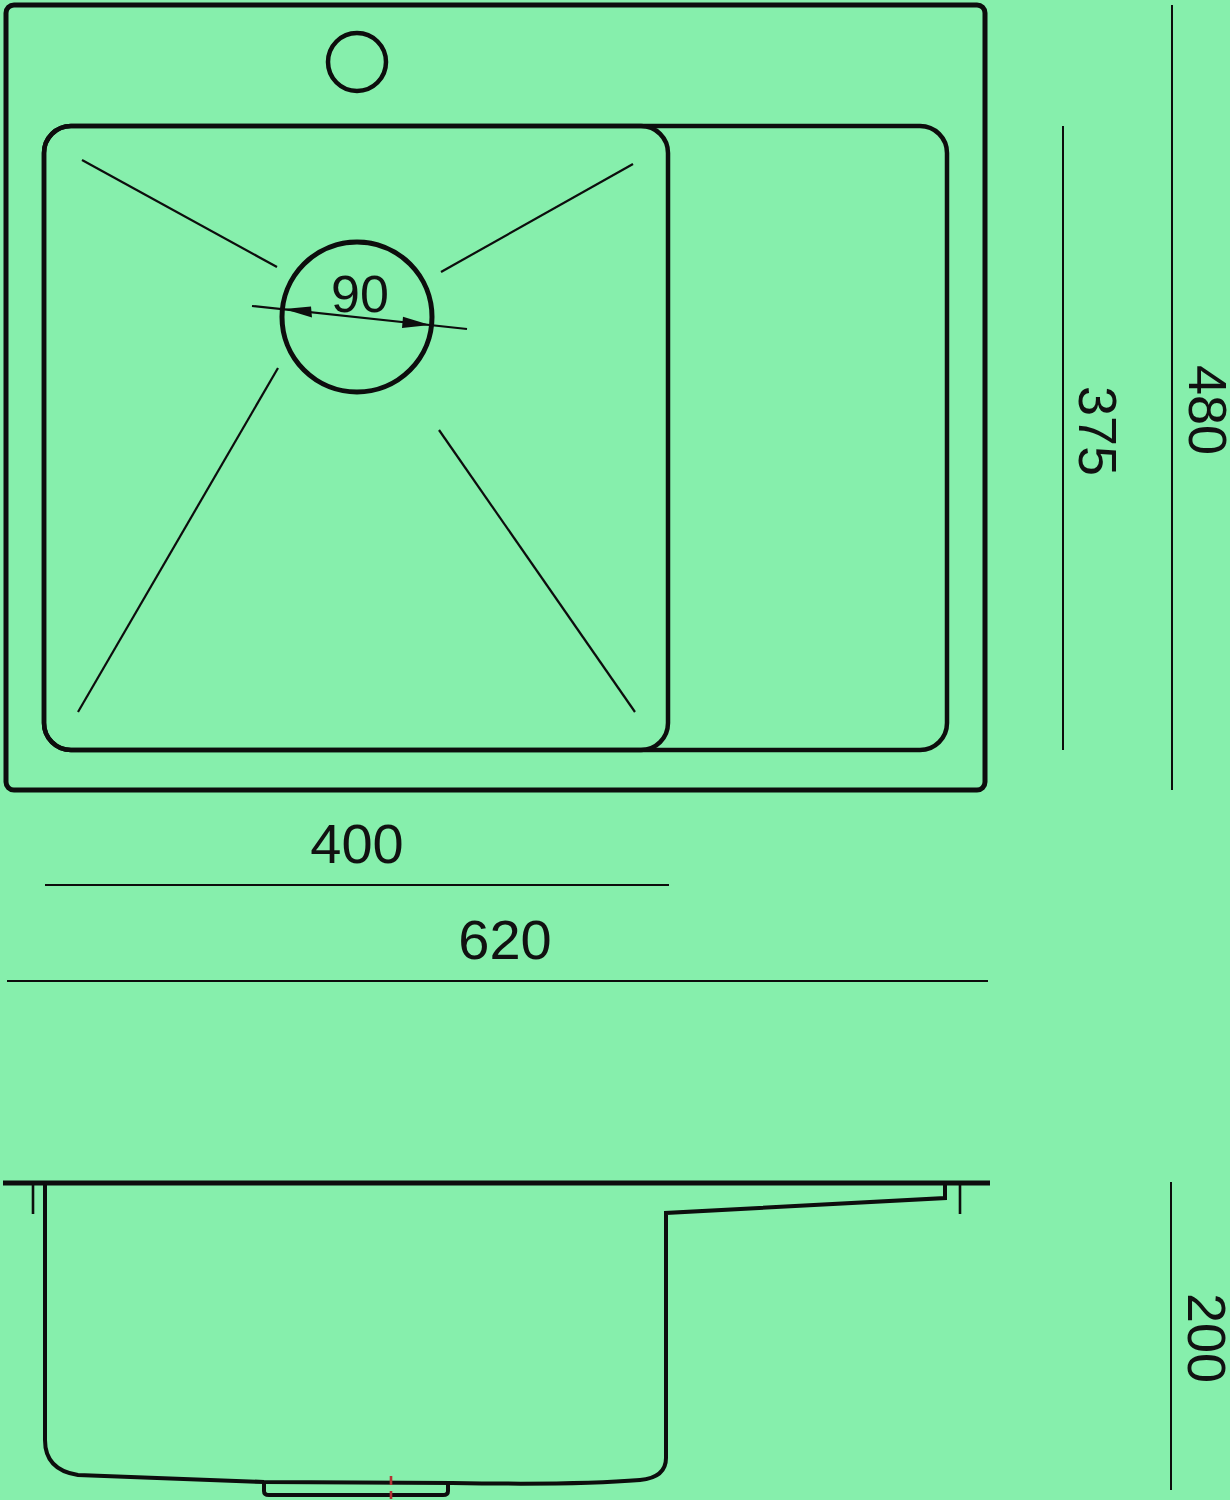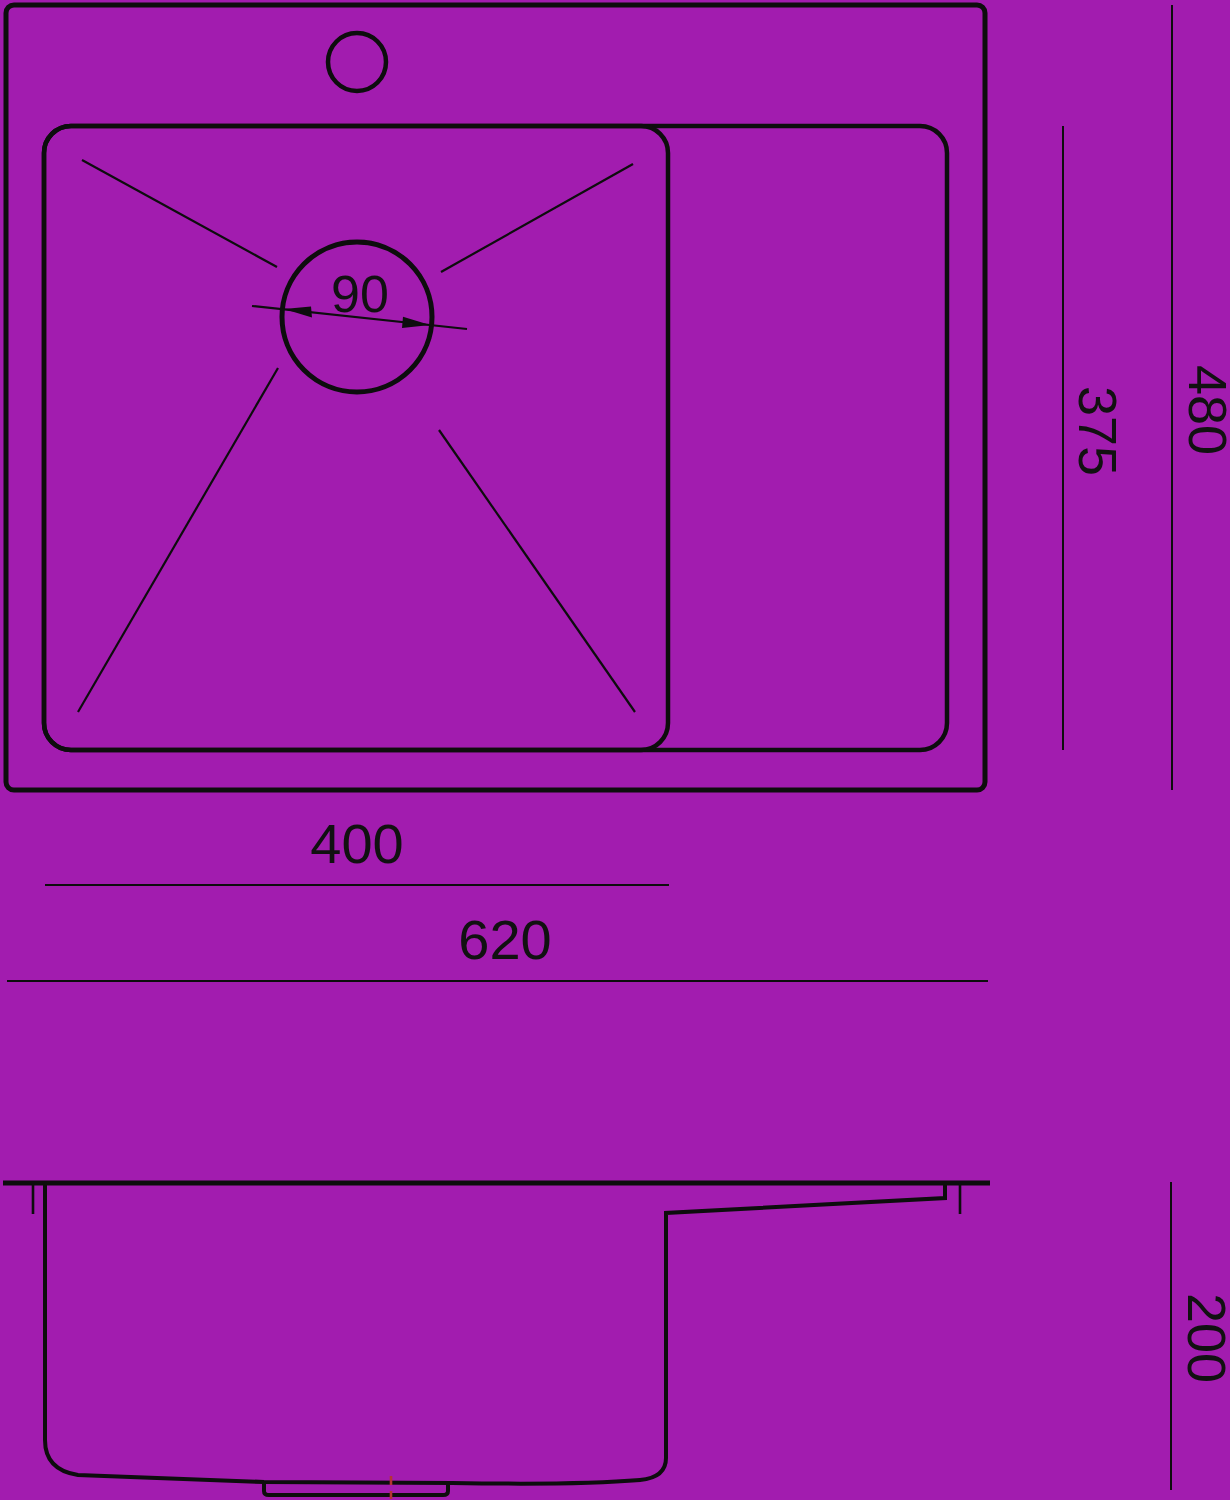--- a/index.html
+++ b/index.html
@@ -4,21 +4,21 @@
 <style>
   html, body {
     margin: 0;
     padding: 0;
     background: #ffffff;
   }
   .canvas {
     position: relative;
     width: 1230px;
     height: 1500px;
-    background: #a21caf;
+    background: #86efac;
     font-family: "Liberation Sans", sans-serif;
   }
   svg { display: block; }
   .outline       { fill: none; stroke: #0d0d0d; stroke-width: 5;   }
   .outline-mid   { fill: none; stroke: #0d0d0d; stroke-width: 4.5; }
   .section       { fill: none; stroke: #0d0d0d; stroke-width: 4;   }
   .thin          { fill: none; stroke: #0d0d0d; stroke-width: 2.2; }
   .dim           { fill: none; stroke: #0d0d0d; stroke-width: 2;   }
   .tick          { fill: none; stroke: #0d0d0d; stroke-width: 2.6; }
   .arrow         { fill: #0d0d0d; stroke: none; }

